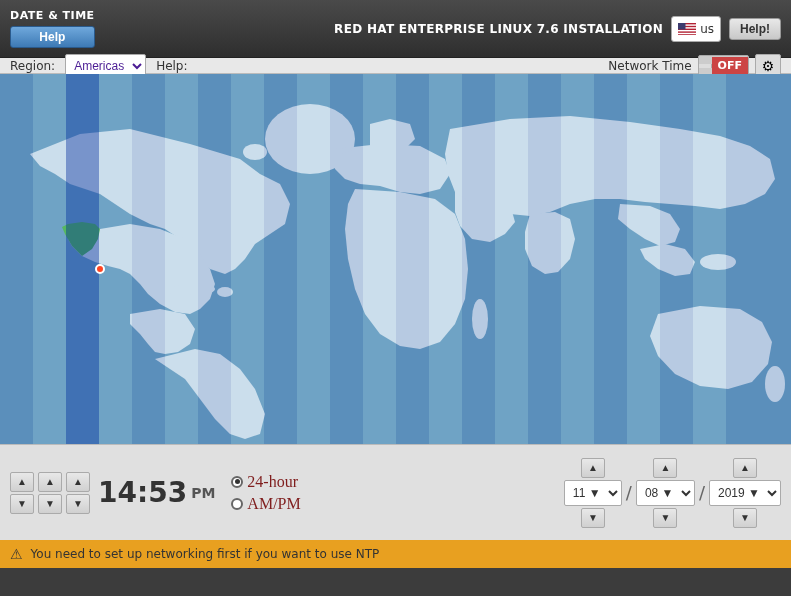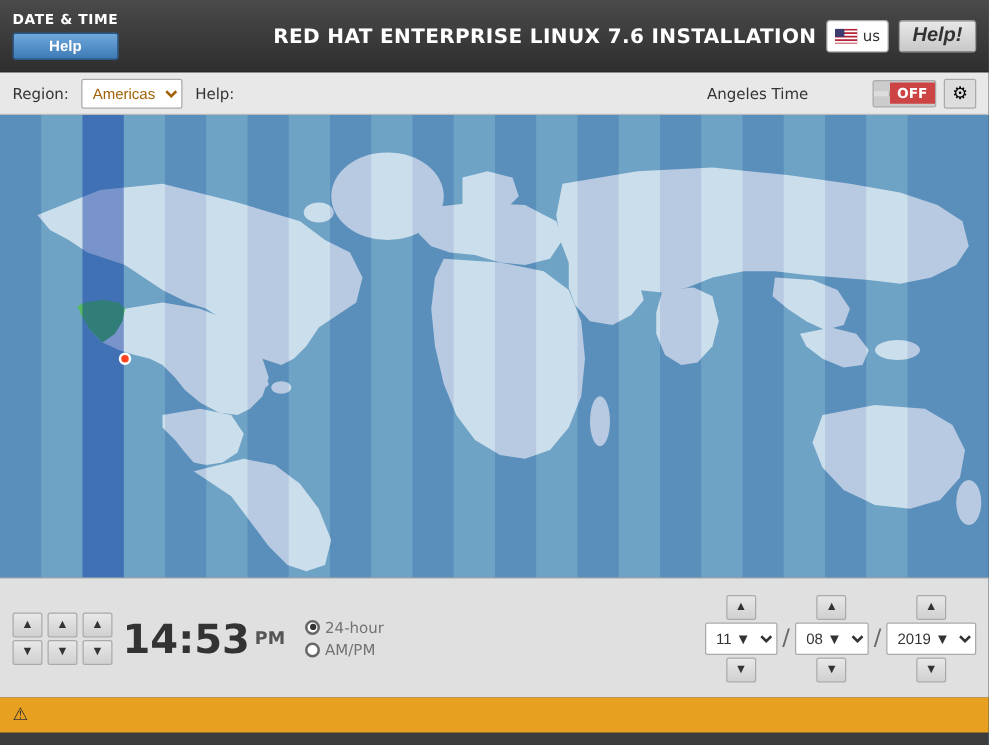--- a/index.html
+++ b/index.html
@@ -21,76 +21,74 @@
       background: linear-gradient(180deg, #6fa8dc 0%, #3d7ab5 100%);
       color: #fff;
       border: 1px solid #2a5a8c;
       border-radius: 3px;
       padding: 3px 14px;
       font-size: 12px;
       cursor: pointer;
       font-weight: bold;
     }
     #header-right { display: flex; align-items: center; gap: 8px; }
-    #header-rhel { color: #fff; font-size: 16px; font-weight: bold; letter-spacing: 0.3px; }
+    #header-rhel { color: #fff; font-size: 12px; font-weight: bold; letter-spacing: 0.3px; }
     #lang-selector {
       display: flex; align-items: center; gap: 4px;
       background: #fff; border: 1px solid #aaa; border-radius: 3px;
       padding: 2px 6px; height: 26px;
     }
     #lang-selector span { font-size: 12px; color: #333; }
     #help-btn {
       background: linear-gradient(180deg, #e8e8e8 0%, #c8c8c8 100%);
       border: 1px solid #999;
       border-radius: 3px;
       padding: 3px 10px;
-      font-size: 16px;
-      cursor: pointer;
-      color: #333;
-      font-weight: bold;
-      font-style: italic;
+      font-size: 12px;
+      cursor: pointer;
+      color: #333;
+      font-weight: bold;
     }
 
     
     #toolbar {
       display: flex;
       align-items: center;
       background: #e8e8e8;
       border-bottom: 1px solid #bbb;
       padding: 4px 10px;
-      height: 34px;
+      height: 16px;
       gap: 10px;
     }
     .toolbar-label { font-size: 12px; color: #333; }
     .toolbar-select {
       height: 24px;
       border: 1px solid #aaa;
       border-radius: 2px;
       background: #fff;
       font-size: 12px;
       padding: 0 4px;
-      color: #a16207;
+      color: #4c1d95;
       cursor: pointer;
     }
     #network-time-area {
       margin-left: auto;
       display: flex;
       align-items: center;
       gap: 6px;
     }
     #nt-label { font-size: 12px; color: #333; }
     #nt-toggle {
       display: flex;
       align-items: center;
       background: #ccc;
       border: 1px solid #aaa;
       border-radius: 2px;
       height: 22px;
       overflow: hidden;
-      margin-left: 45px;
     }
     #nt-toggle-inner {
       background: #ddd;
       padding: 2px 6px;
       font-size: 11px;
       color: #333;
       border-right: 1px solid #aaa;
     }
     #nt-off {
       background: #c44;
@@ -146,42 +144,43 @@
       font-size: 10px;
       color: #333;
     }
     #time-display {
       display: flex;
       align-items: center;
       gap: 4px;
       margin: 0 8px;
     }
     #time-value {
-      font-size: 32px;
+      font-size: 28px;
       font-weight: bold;
       color: #333;
     }
     #ampm-label {
       font-size: 14px;
       color: #555;
       font-weight: bold;
     }
     #time-format {
       display: flex;
       flex-direction: column;
       gap: 4px;
       margin-left: 8px;
     }
     .radio-opt {
       display: flex;
       align-items: center;
       gap: 4px;
-      font-size: 12px;
-      color: #737373;
-      cursor: pointer;
+      font-size: 16px;
+      color: #7f1d1d;
+      cursor: pointer;
+      font-family: Liberation Serif, serif;
     }
     .radio-circle {
       width: 12px; height: 12px;
       border-radius: 50%;
       border: 2px solid #666;
       background: #fff;
       display: flex; align-items: center; justify-content: center;
     }
     .radio-circle.selected::after {
       content: '';
@@ -294,21 +293,21 @@
   </div>
 </div>
 
 <div id="toolbar">
   <span class="toolbar-label">Region:</span>
   <select class="toolbar-select">
     <option>Americas</option>
   </select>
   <span class="toolbar-label">Help:</span>
   <div id="network-time-area">
-    <span id="nt-label">Angeles Time</span>
+    <span id="nt-label">Network Time</span>
     <div id="nt-toggle">
       <span id="nt-toggle-inner"></span>
       <span id="nt-off">OFF</span>
     </div>
     <div id="nt-gear">
       <span>⚙</span>
     </div>
   </div>
 </div>
 
@@ -480,13 +479,14 @@
       </select>
       <button class="spin-btn">
         <span>▼</span>
       </button>
     </div>
   </div>
 </div>
 
 <div id="warning-bar">
   <span id="warning-icon">⚠</span>
+  <span id="warning-text">You need to set up networking first if you want to use NTP</span>
 </div>
 
 </body></html>

